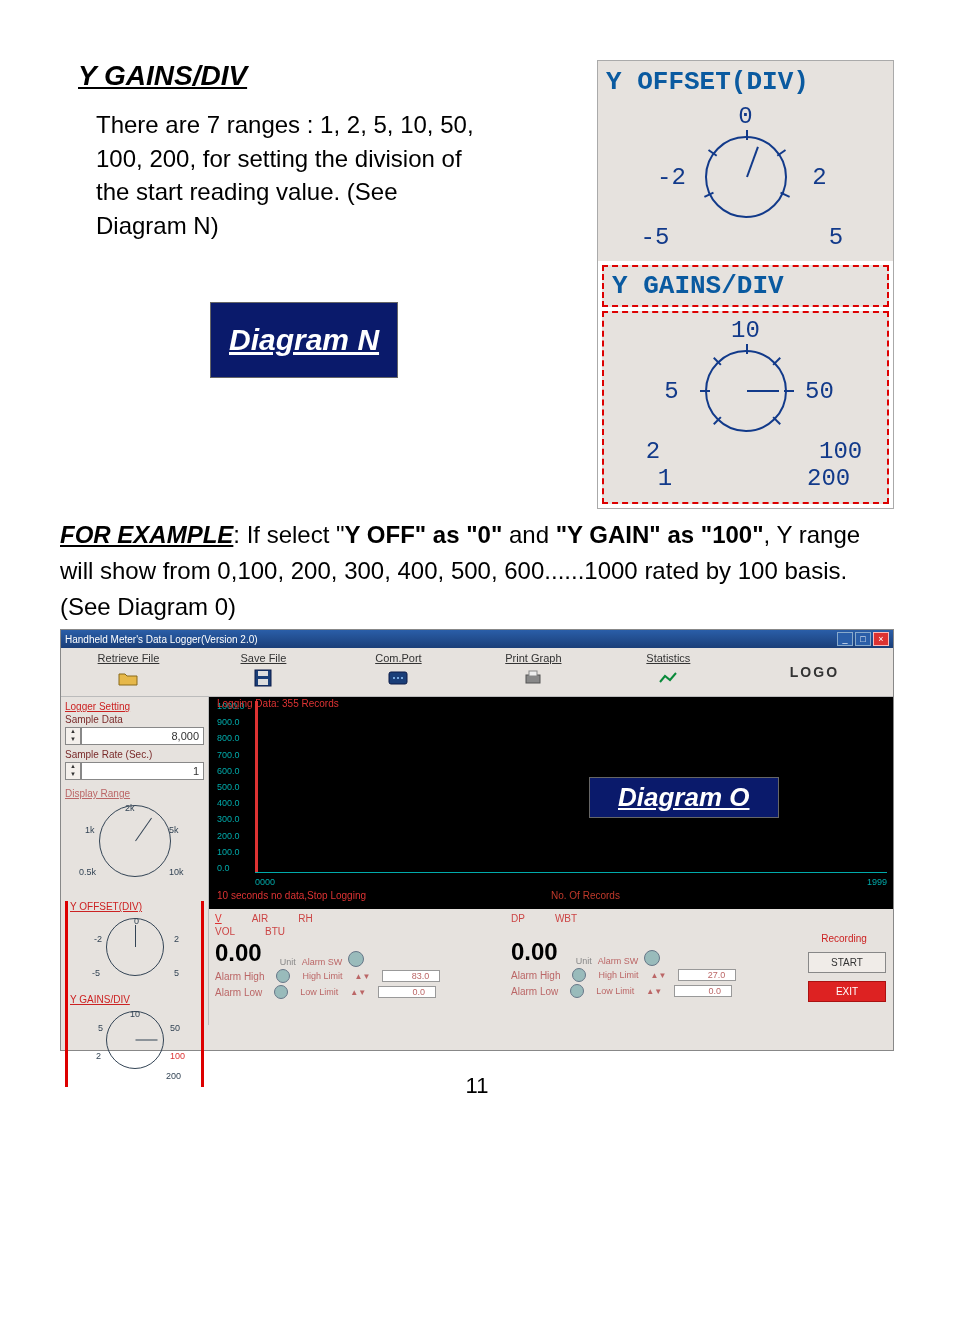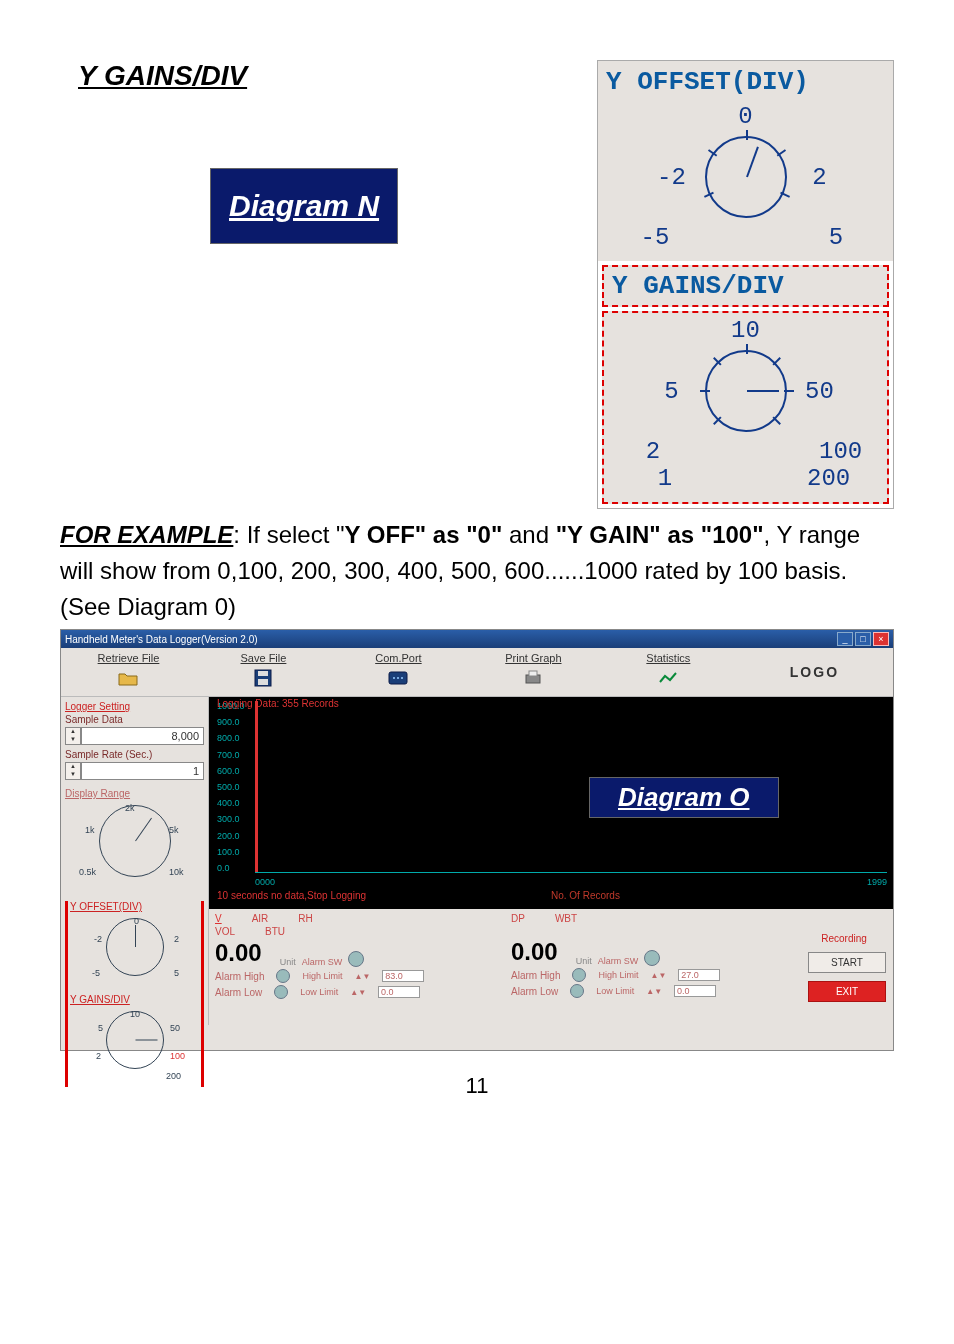--- a/index.html
+++ b/index.html
@@ -57,38 +57,39 @@
   .plot-area .yoplot{position:absolute;left:46px;top:4px;bottom:36px;width:3px;background:#d33}
   .diagram-o{position:absolute;left:380px;top:80px;background:#0a1a6b;color:#fff;font-size:26px;font-style:italic;font-weight:bold;text-decoration:underline;padding:4px 28px;border:1px solid #666}
   .bottombar{height:116px;background:#e6e2de;display:flex;padding:4px 6px;box-sizing:border-box}
   .bcol{flex:1;display:flex;flex-direction:column;font-size:10px}
   .units{display:flex;gap:30px;color:#c44;font-size:10px;margin-bottom:2px}
   .units .active{color:#d33;text-decoration:underline}
   .bigval{font-size:24px;font-weight:bold;color:#000;text-align:right;padding-right:12px}
   .unit-sm{font-size:9px;color:#888}
   .alarm-row{display:flex;align-items:center;gap:12px;margin-top:2px;color:#b66}
   .alarm-row .led{width:12px;height:12px;border-radius:50%;background:#9bb;border:1px solid #678}
-  .alarm-row .numbox{background:#fff;border:1px solid #999;width:36px;text-align:left;padding:0 2px;font-size:9px}
+  .alarm-row .numbox{background:#fff;border:1px solid #999;width:36px;text-align:right;padding:0 10px;font-size:9px}
   .rightbtns{width:80px;display:flex;flex-direction:column;gap:8px;align-items:center;justify-content:center}
   .btn{border:1px solid #888;background:#f0ece8;font-size:10px;padding:4px 8px;width:60px;text-align:center}
   .btn.exit{background:#d22;color:#fff;border-color:#a11}
   .recording{color:#c22;font-size:10px;text-align:right;margin-right:6px}
   .pagenum{text-align:center;font-size:22px;margin-top:22px}
   .plotwrap{position:relative;flex:1;display:flex;flex-direction:column}
   .ss-logging{position:absolute;left:156px;top:68px;font-size:10px;color:#d33;z-index:2}
   .sm-lbl{font-size:9px;color:#b66}
 </style>
 </head>
 <body>
 
 <div class="page">
 
   <div class="topwrap">
     <div style="flex:0 0 430px">
       <h2 class="heading">Y GAINS/DIV</h2>
+      <p class="bodytext">There are 7 ranges : 1, 2, 5, 10, 50, 100, 200, for setting the division of the start reading value. (See Diagram N)</p>
       <div class="diagram-n-label">Diagram N</div>
     </div>
 
     <div class="yoffset-panel">
       <div class="yoffset-title">Y OFFSET(DIV)</div>
       <div class="dial-area">
         <div class="dialrow">
             <span class="dial-num">0</span>
           </div>
         <div class="dialrow">

